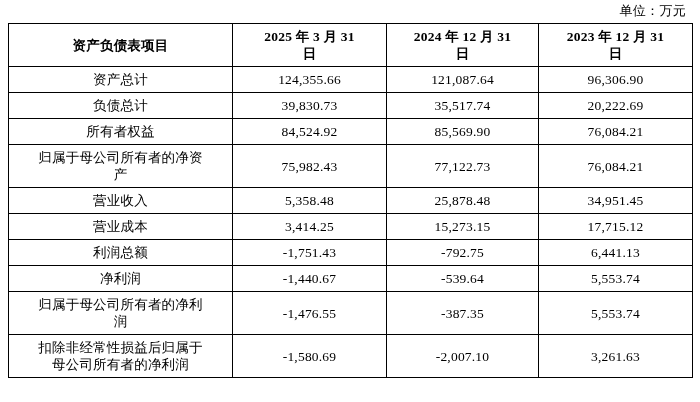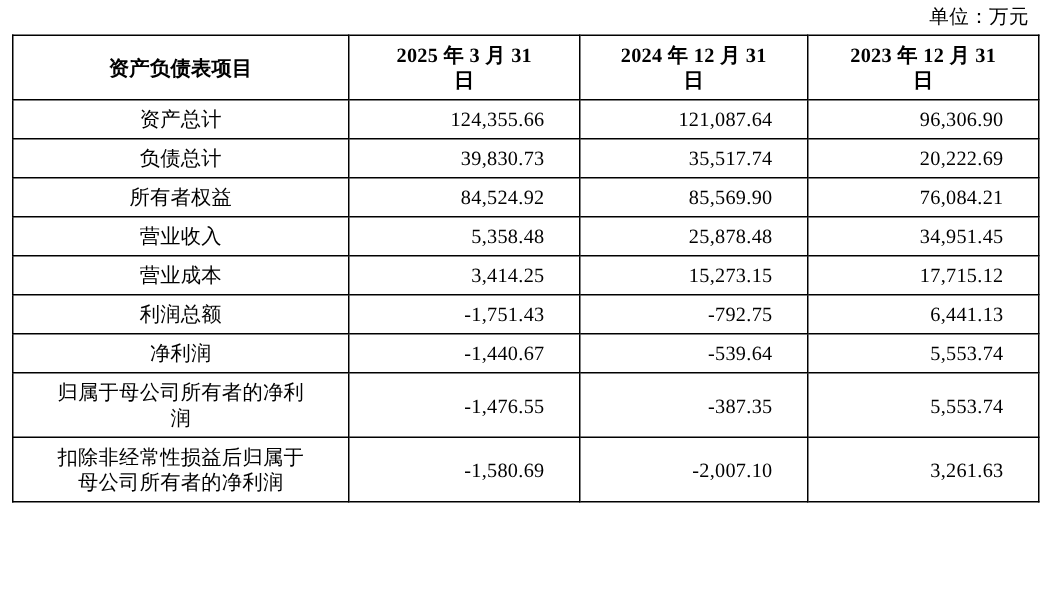--- a/index.html
+++ b/index.html
@@ -49,21 +49,21 @@
   .hdr {
     font-weight: bold;
     text-align: center;
     margin-top: 36px;
   }
   .hdr-label {
     font-weight: bold;
     text-align: center;
   }
   .num {
-    text-align: right;
+    text-align: center;
     padding-right: 9px;
   }
   .lbl {
     text-align: center;
   }
   .two-line {
     line-height: 17px;
   }
 </style>
 </head>
@@ -100,20 +100,26 @@
         <td class="num">39,830.73</td>
         <td class="num">35,517.74</td>
         <td class="num">20,222.69</td>
       </tr>
       <tr>
         <td class="lbl">所有者权益</td>
         <td class="num">84,524.92</td>
         <td class="num">85,569.90</td>
         <td class="num">76,084.21</td>
       </tr>
+      <tr>
+        <td class="lbl">归属于母公司所有者的净资产</td>
+        <td class="num">75,982.43</td>
+        <td class="num">77,122.73</td>
+        <td class="num">76,084.21</td>
+      </tr>
 
 
       <tr>
         <td class="lbl">营业收入</td>
         <td class="num">5,358.48</td>
         <td class="num">25,878.48</td>
         <td class="num">34,951.45</td>
       </tr>
       <tr>
         <td class="lbl">营业成本</td>

